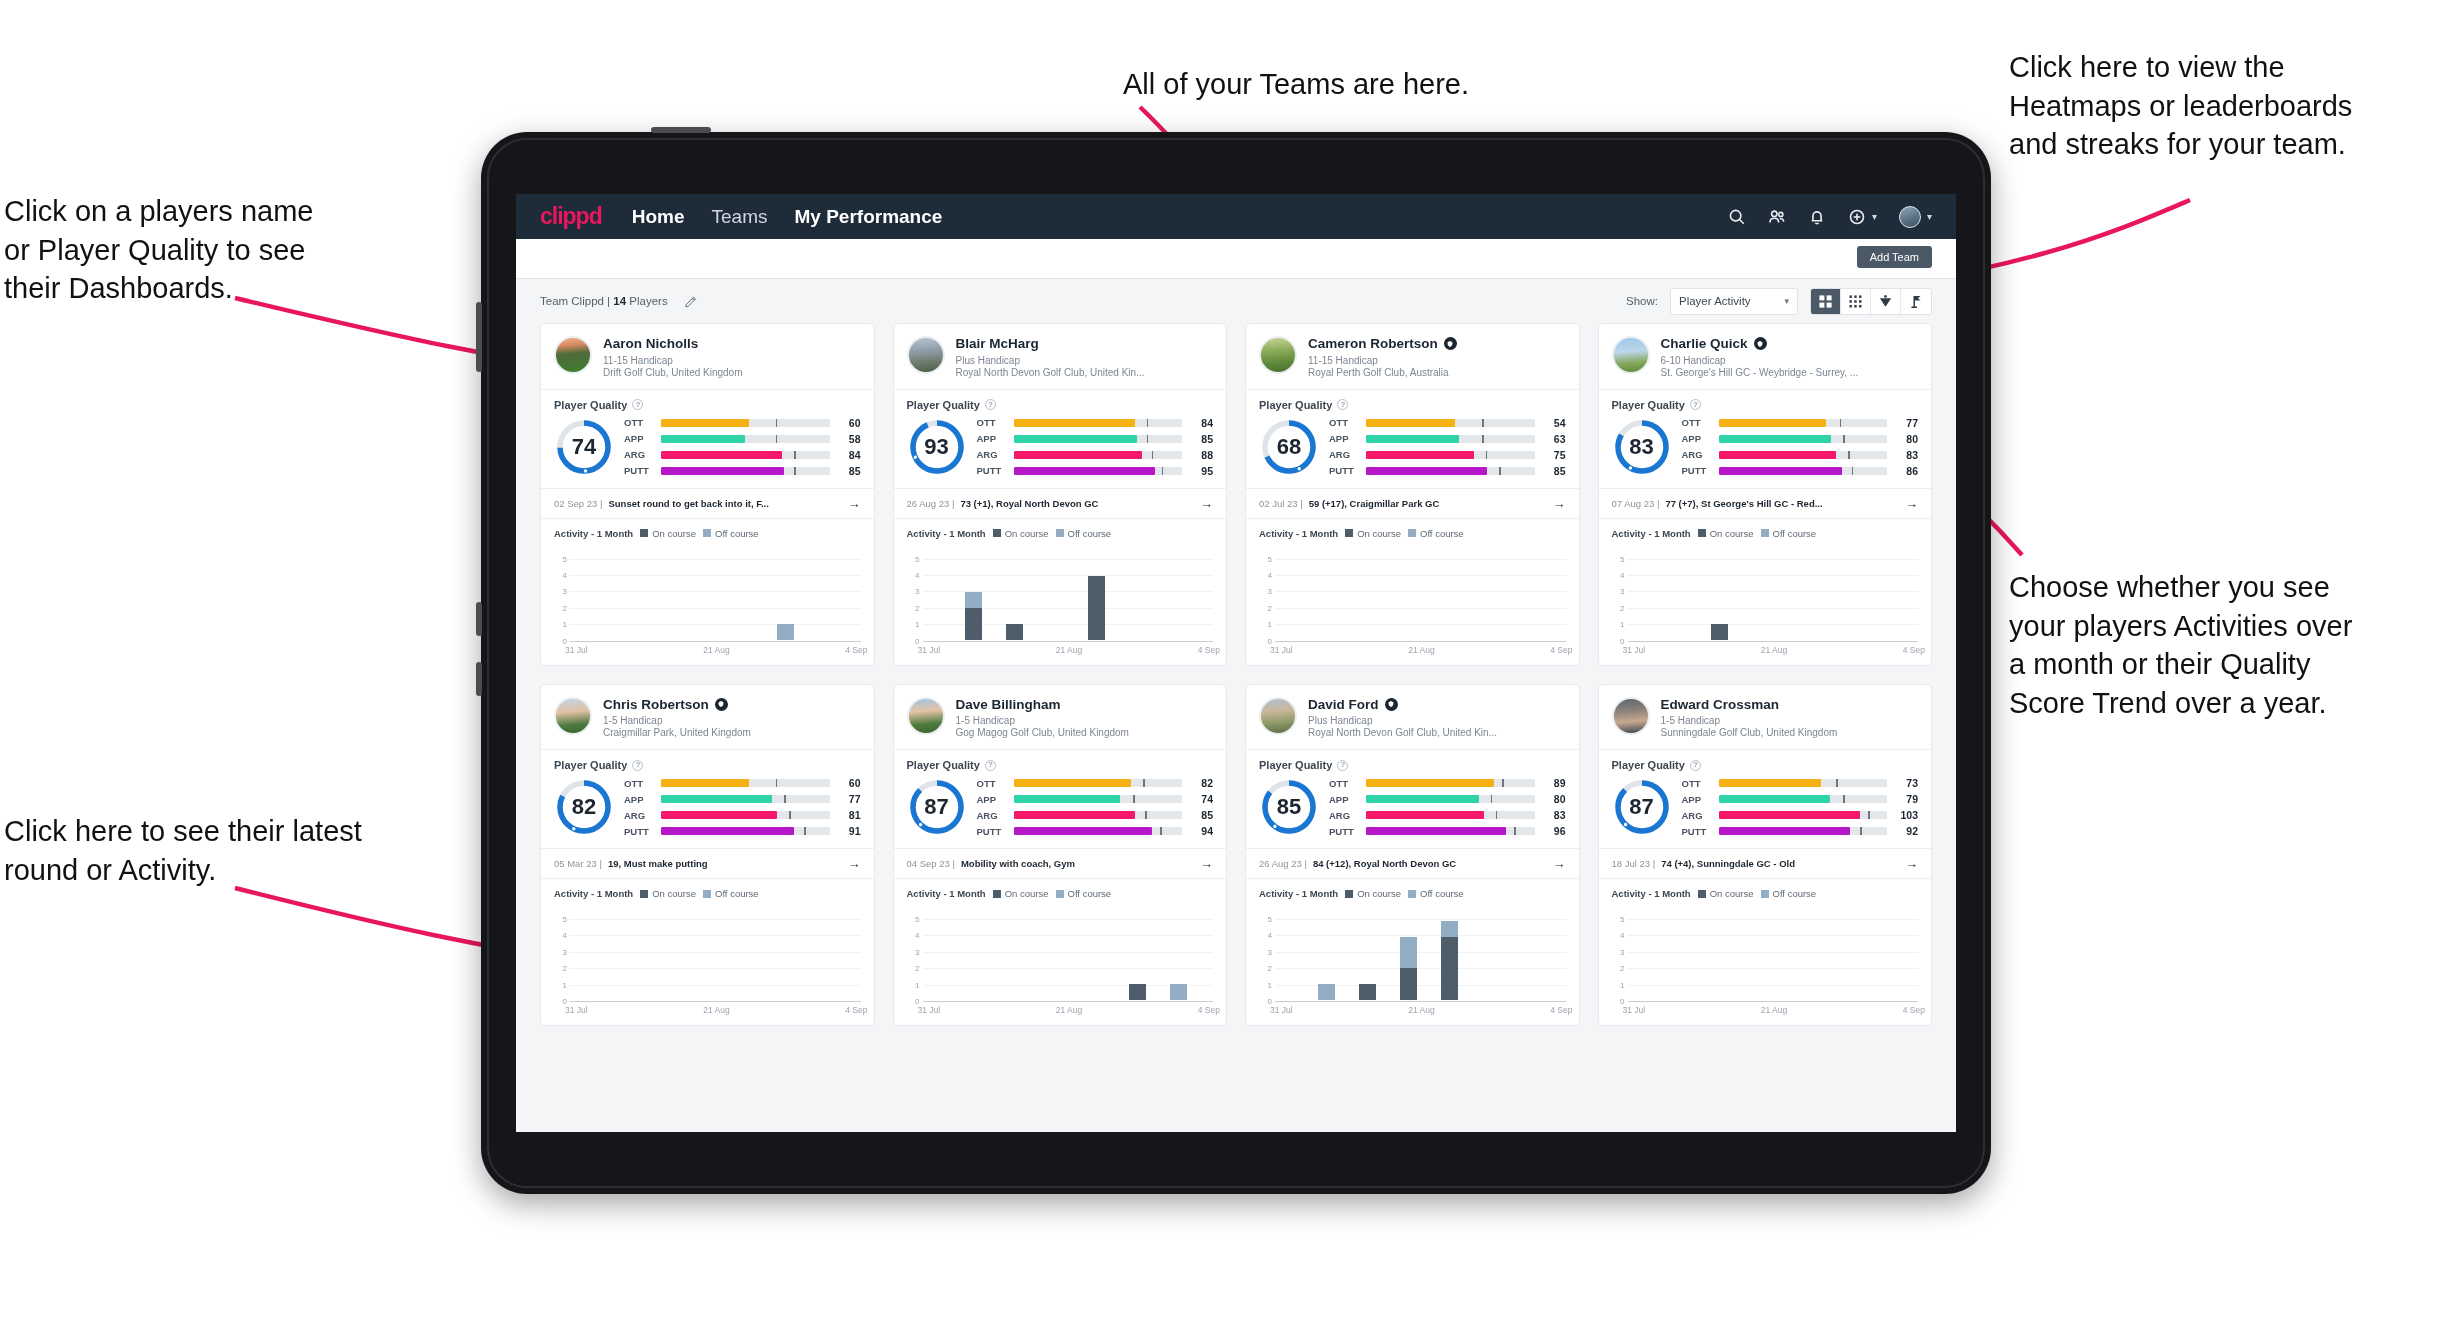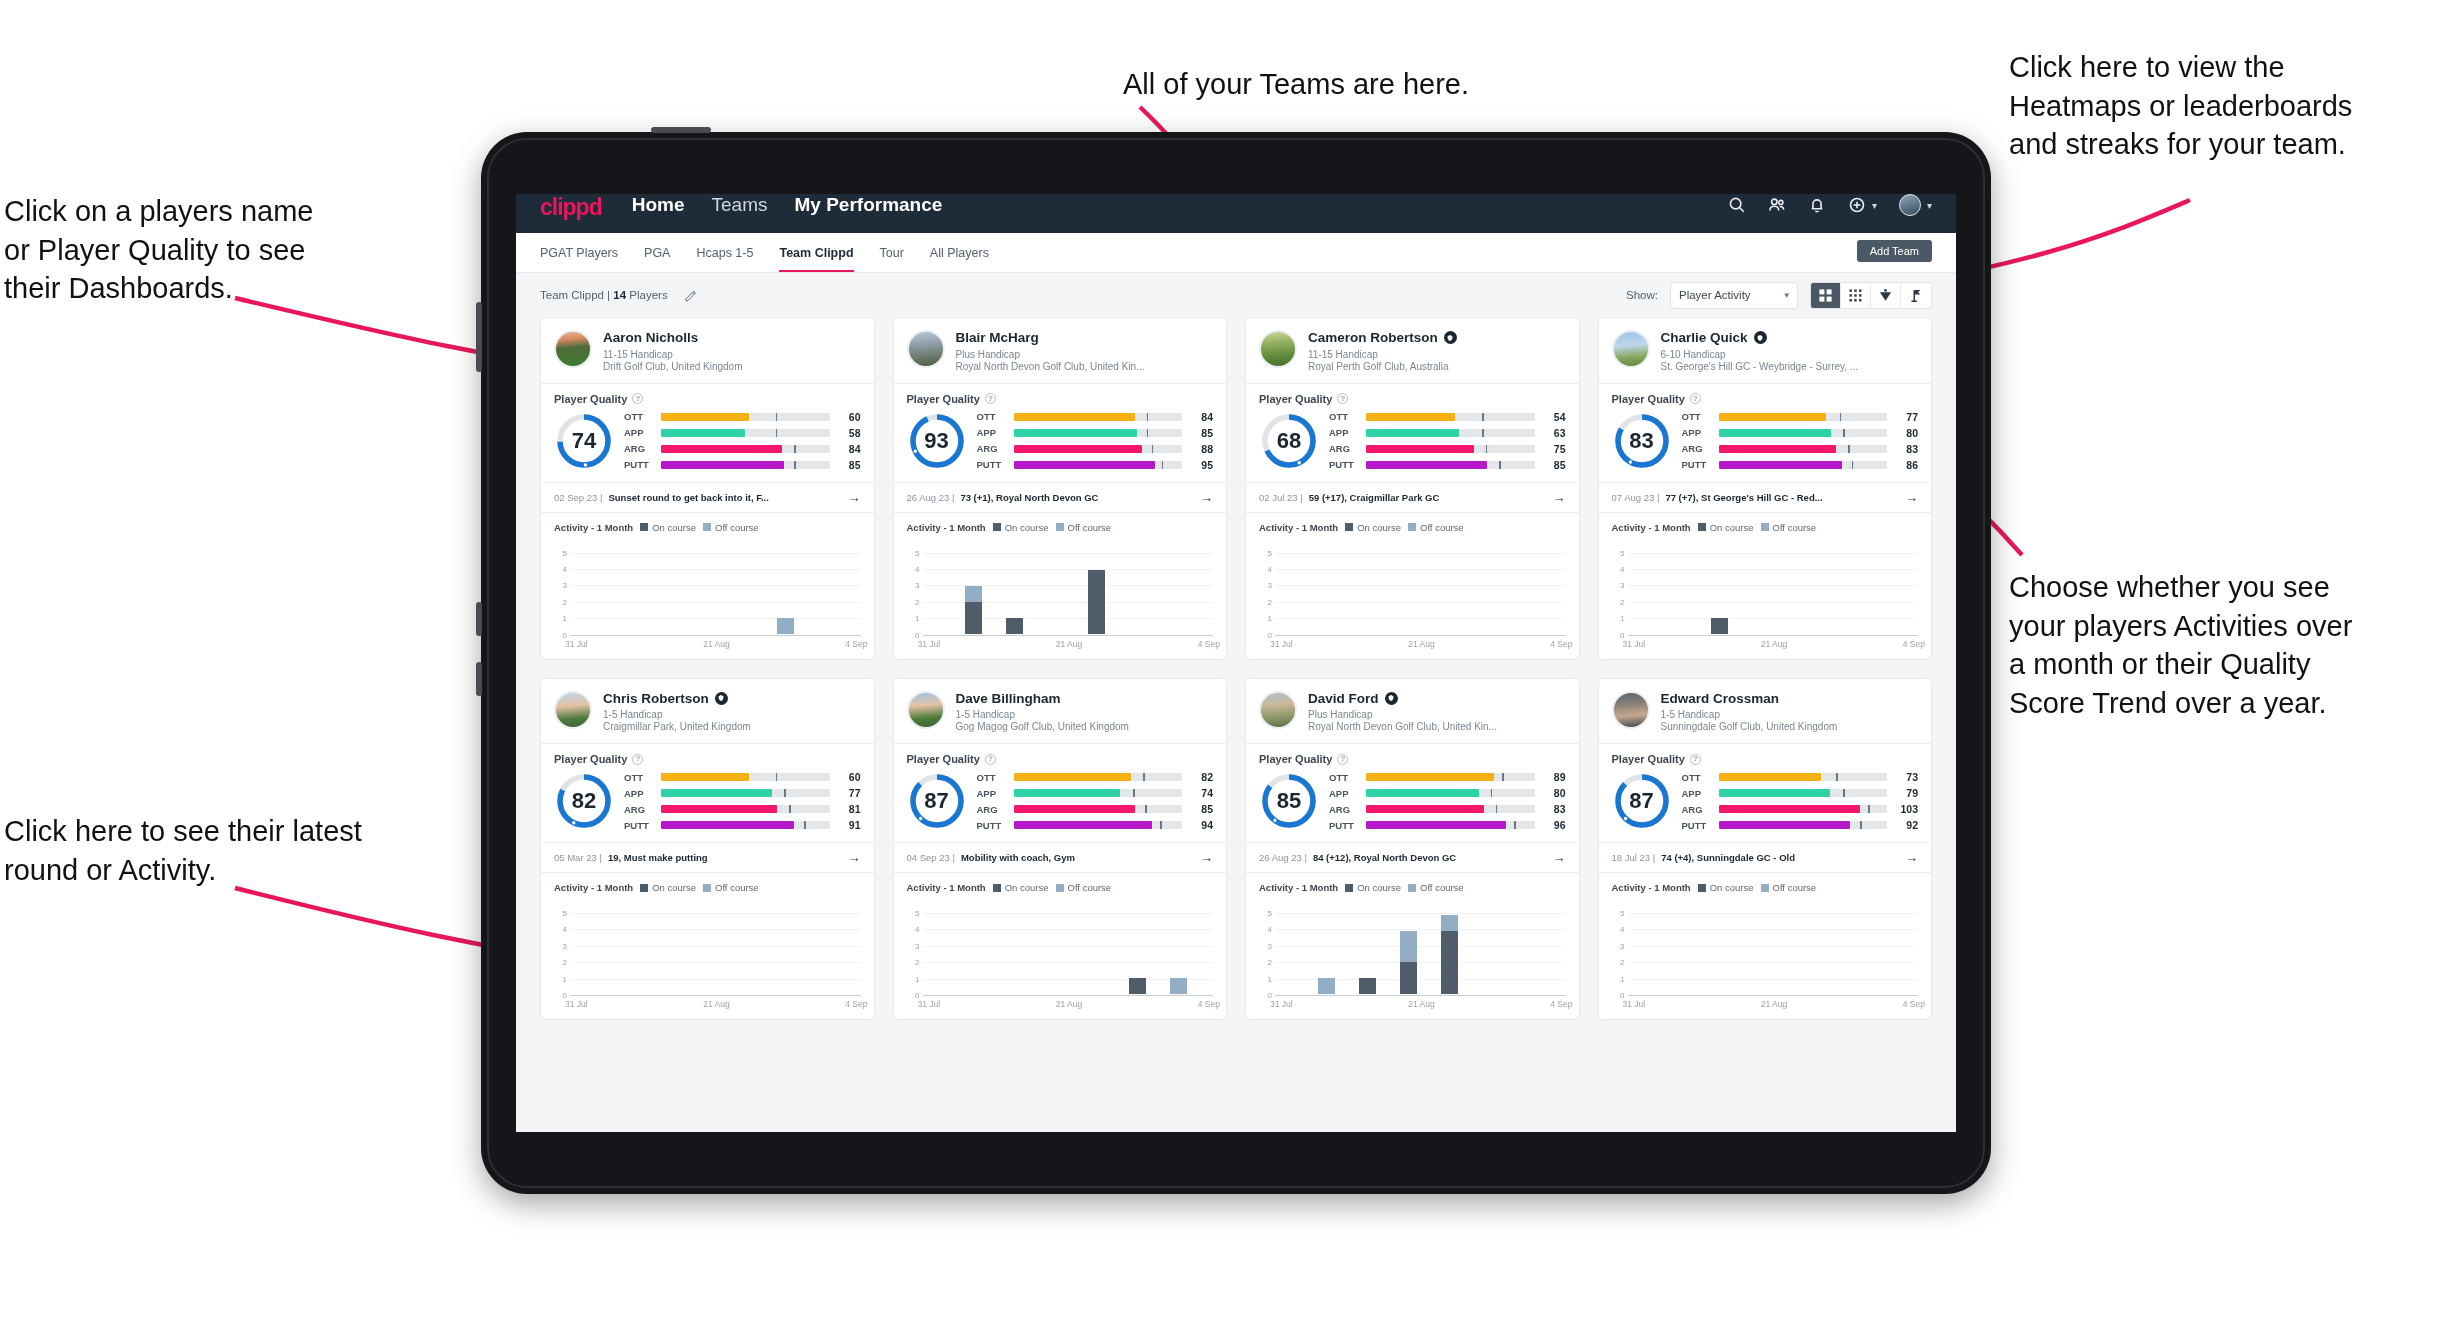--- a/index.html
+++ b/index.html
@@ -41,22 +41,22 @@
   .screen {
     position: absolute;
     left: 35px; top: 62px;
     width: 1440px; height: 938px;
     background: #f4f5f7;
     overflow: hidden;
   }
 
   
   .topnav {
-    height: 39px; background: #1e2b38;
-    display: flex; align-items: flex-start;
+    height: 45px; background: #1e2b38;
+    display: flex; align-items: center;
     padding: 0 24px;
   }
   .brand {
     color: #e8175d; font-size: 23px; font-weight: bold;
     letter-spacing: -1px; margin-right: 30px;
   }
   .topnav-links { display: flex; align-items: center; gap: 27px; }
   .topnav-links span { color: #cfd6dd; font-size: 19px; }
   .topnav-links span.active { color: #ffffff; font-weight: bold; }
   .topnav-right {
@@ -318,28 +318,20 @@
               <line x1="6.3" y1="10" x2="13.7" y2="10"></line>
             </svg>
         </span>
         <span class="caret">▾</span>
         <span class="avatar-nav"></span>
         <span class="caret">▾</span>
       </div>
     </div>
 
     <div class="subnav">
-      <div class="subnav-items">
-        <span>PGAT Players</span>
-        <span>PGA</span>
-        <span>Hcaps 1-5</span>
-        <span class="active">Team Clippd</span>
-        <span>Tour</span>
-        <span>All Players</span>
-      </div>
       <div class="add-team">Add Team</div>
     </div>
 
     <div class="filterbar">
       <div class="team-label">
         <span>Team Clippd | </span><b>14</b><span> Players</span>
       </div>
       <span class="pencil">
         <svg width="13" height="13" viewBox="0 0 20 20">
             <path d="M3 15.2l9.6-9.6 2.8 2.8L5.8 18H3z" fill="none" stroke="#5e6874" stroke-width="1.5"></path>

